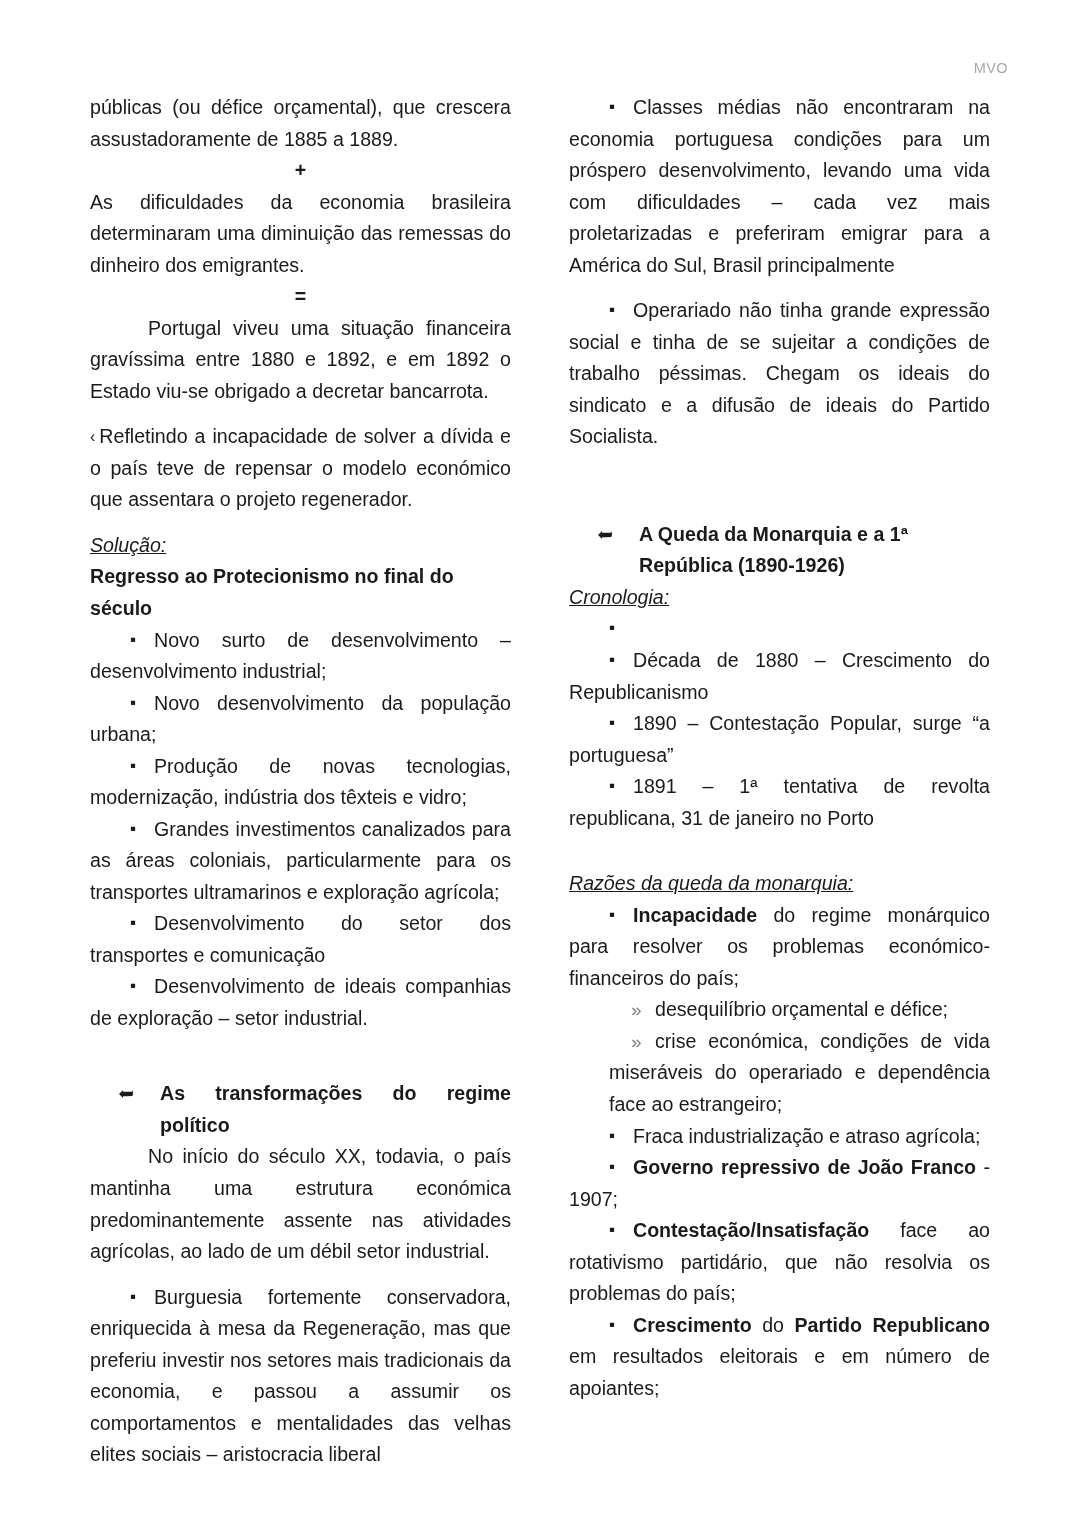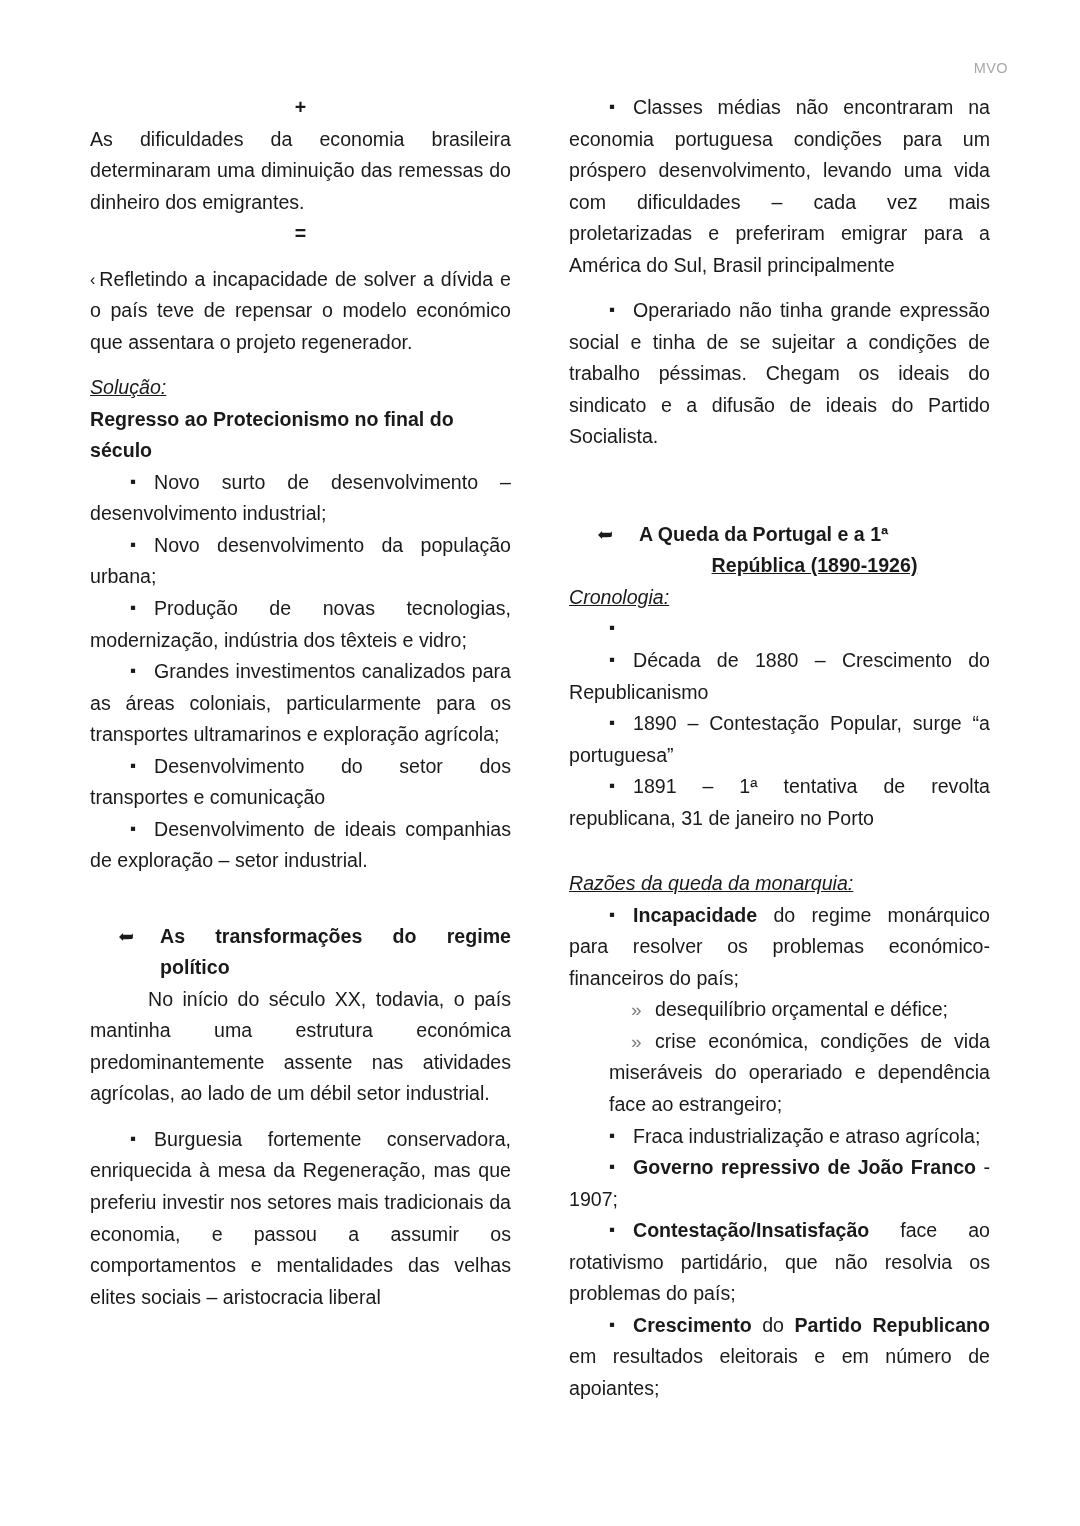--- a/index.html
+++ b/index.html
@@ -152,27 +152,29 @@
 <body>
 
 <div class="page">
 
   <div class="header">MVO</div>
 
   <div class="columns">
 
     <div class="col">
 
+      <p class="flow">públicas (ou défice orçamental), que crescera assustadoramente de 1885 a 1889.</p>
 
       <div class="connector">+</div>
 
       <p class="flow">As dificuldades da economia brasileira determinaram uma diminuição das remessas do dinheiro dos emigrantes.</p>
 
       <div class="connector">=</div>
 
+      <p class="flow indent">Portugal viveu uma situação financeira gravíssima entre 1880 e 1892, e em 1892 o Estado viu-se obrigado a decretar bancarrota.</p>
 
       <div class="gap-s"></div>
 
       <p class="flow arrowline"><span class="ar">‹</span><span>Refletindo a incapacidade de solver a dívida e o país teve de repensar o modelo económico que assentara o projeto regenerador.</span></p>
 
       <div class="gap-s"></div>
 
       <p class="flow-last u">Solução:</p>
 
       <p class="flow-last b">Regresso ao Protecionismo no final do século</p>
@@ -205,22 +207,22 @@
 
       <p class="bul"><span class="mk sq"></span><span>Classes médias não encontraram na economia portuguesa condições para um próspero desenvolvimento, levando uma vida com dificuldades – cada vez mais proletarizadas e preferiram emigrar para a América do Sul, Brasil principalmente</span></p>
 
       <div class="gap-s"></div>
 
       <p class="bul"><span class="mk sq"></span><span>Operariado não tinha grande expressão social e tinha de se sujeitar a condições de trabalho péssimas. Chegam os ideais do sindicato e a difusão de ideais do Partido Socialista.</span></p>
 
       <div class="gap-xl"></div>
       <div class="gap-m"></div>
 
-      <p class="hd"><span class="wd">➥</span><span>A Queda da Portugal e a 1ª</span></p>
-      <p class="hd" style="text-align:center;text-decoration:underline;"><span>República (1890-1926)</span></p>
+      <p class="hd"><span class="wd">➥</span><span>A Queda da Monarquia e a 1ª</span></p>
+      <p class="hd" style="text-align:left;"><span>República (1890-1926)</span></p>
 
       <p class="flow-last u">Cronologia:</p>
 
       <p class="bul"><span class="mk sq"></span></p>
 
       <p class="bul"><span class="mk sq"></span><span>Década de 1880 – Crescimento do Republicanismo</span></p>
 
 
       <p class="bul"><span class="mk sq"></span><span>1890 – Contestação Popular, surge “a portuguesa”</span></p>
 

